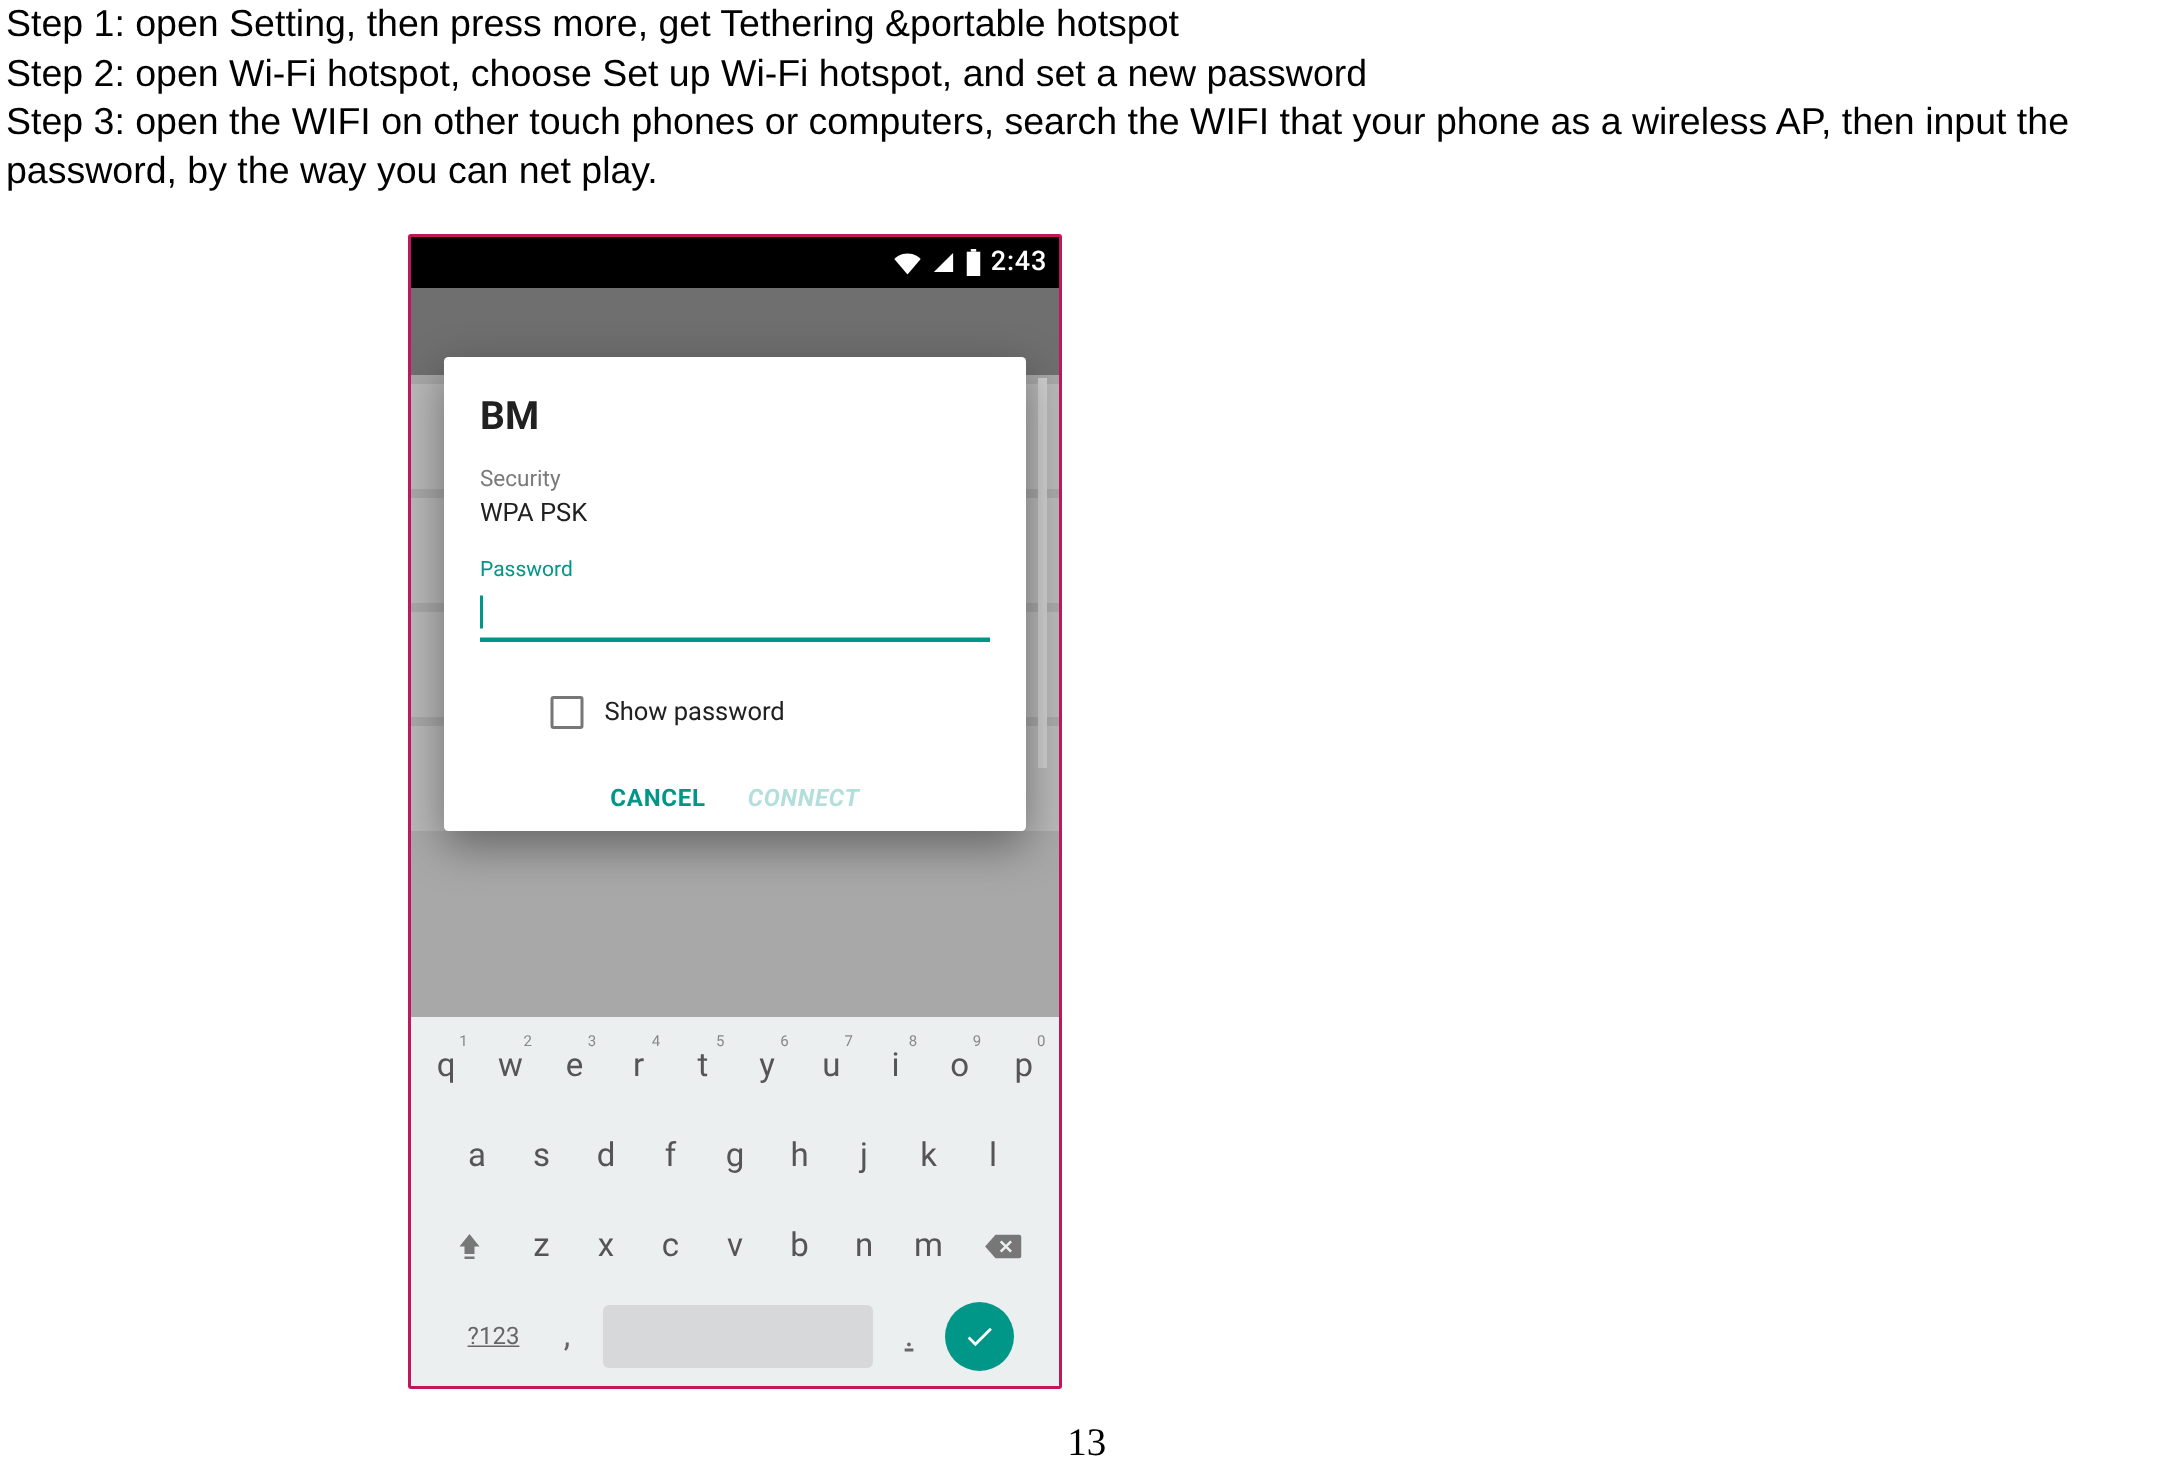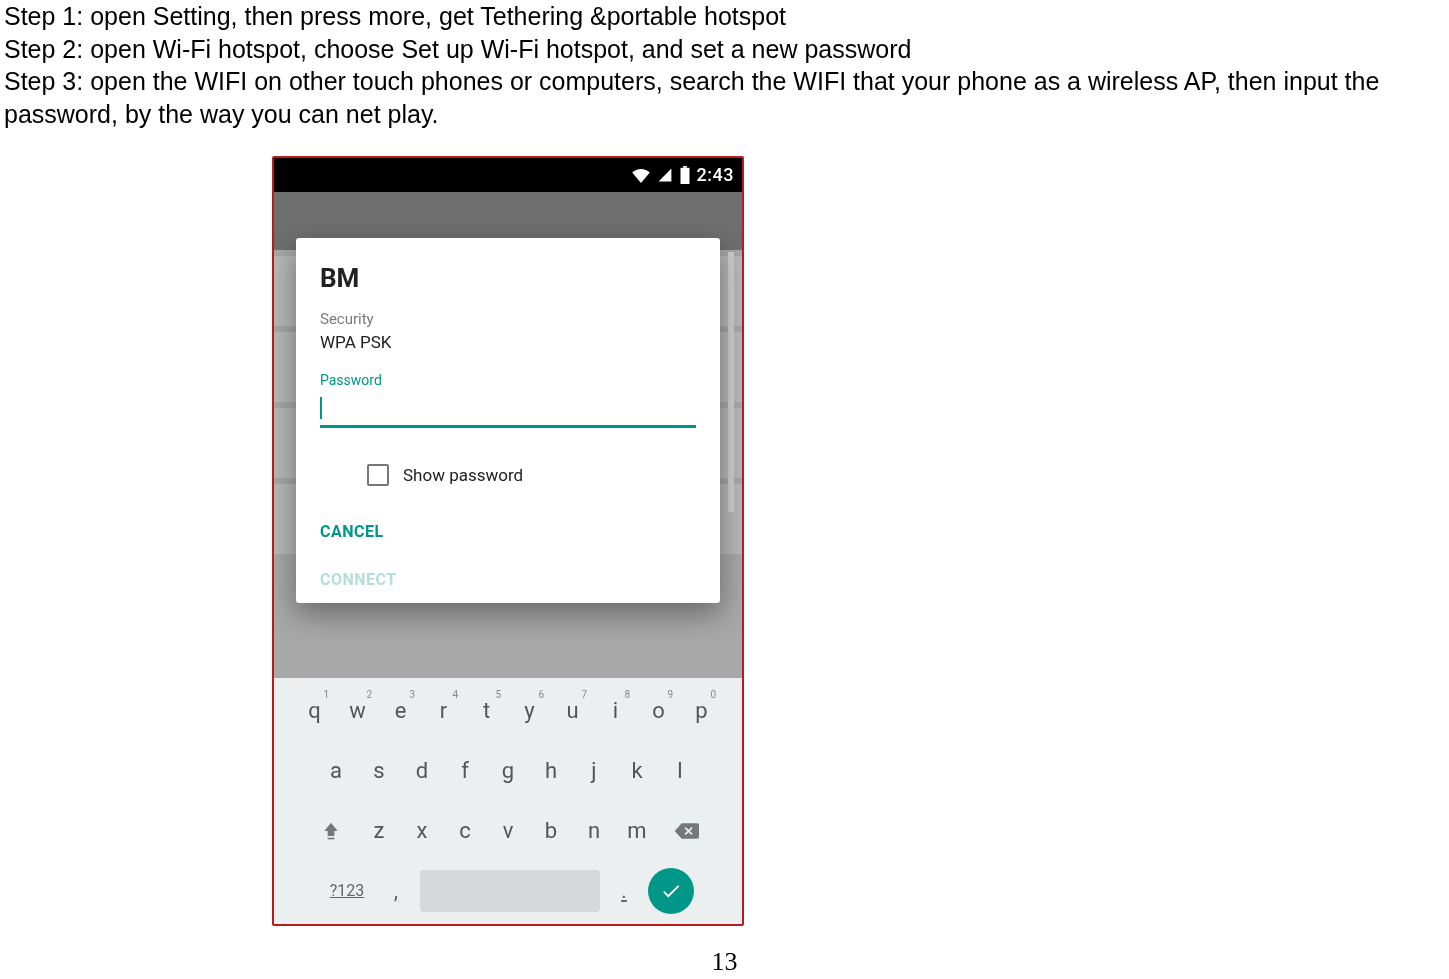--- a/index.html
+++ b/index.html
@@ -19,23 +19,23 @@
     position: absolute;
     bottom: 0;
     left: 50%;
     transform: translateX(-50%);
     font-family: "Times New Roman", serif;
     font-size: 26px;
   }
   .phone-wrap {
     margin-top: 26px;
     margin-left: 272px;
-    width: 472px;
+    width: 436px;
     height: 770px;
-    background: #b91c1c;
+    background: #be185d;
     position: relative;
     border-radius: 2px;
   }
   .phone-screen {
     position: absolute;
     inset: 2px;
     background: #fafafa;
     display: flex;
     flex-direction: column;
   }
@@ -149,24 +149,23 @@
     border-radius: 2px;
   }
   .dlg-actions {
     margin-top: 36px;
     display: flex;
     justify-content: center;
     gap: 28px;
     font-size: 16px;
     font-weight: 700;
     letter-spacing: 0.5px;
-    flex-direction: column;
   }
   .btn-cancel { color: #009688; }
-  .btn-connect { color: #b2dfdb; }
+  .btn-connect { color: #b2dfdb; font-style: italic; }
   
   .keyboard {
     background: #eceff0;
     padding: 8px 4px 8px 4px;
     font-family: Roboto, Arial, sans-serif;
   }
   .kb-row {
     display: flex;
     justify-content: center;
     gap: 4px;

